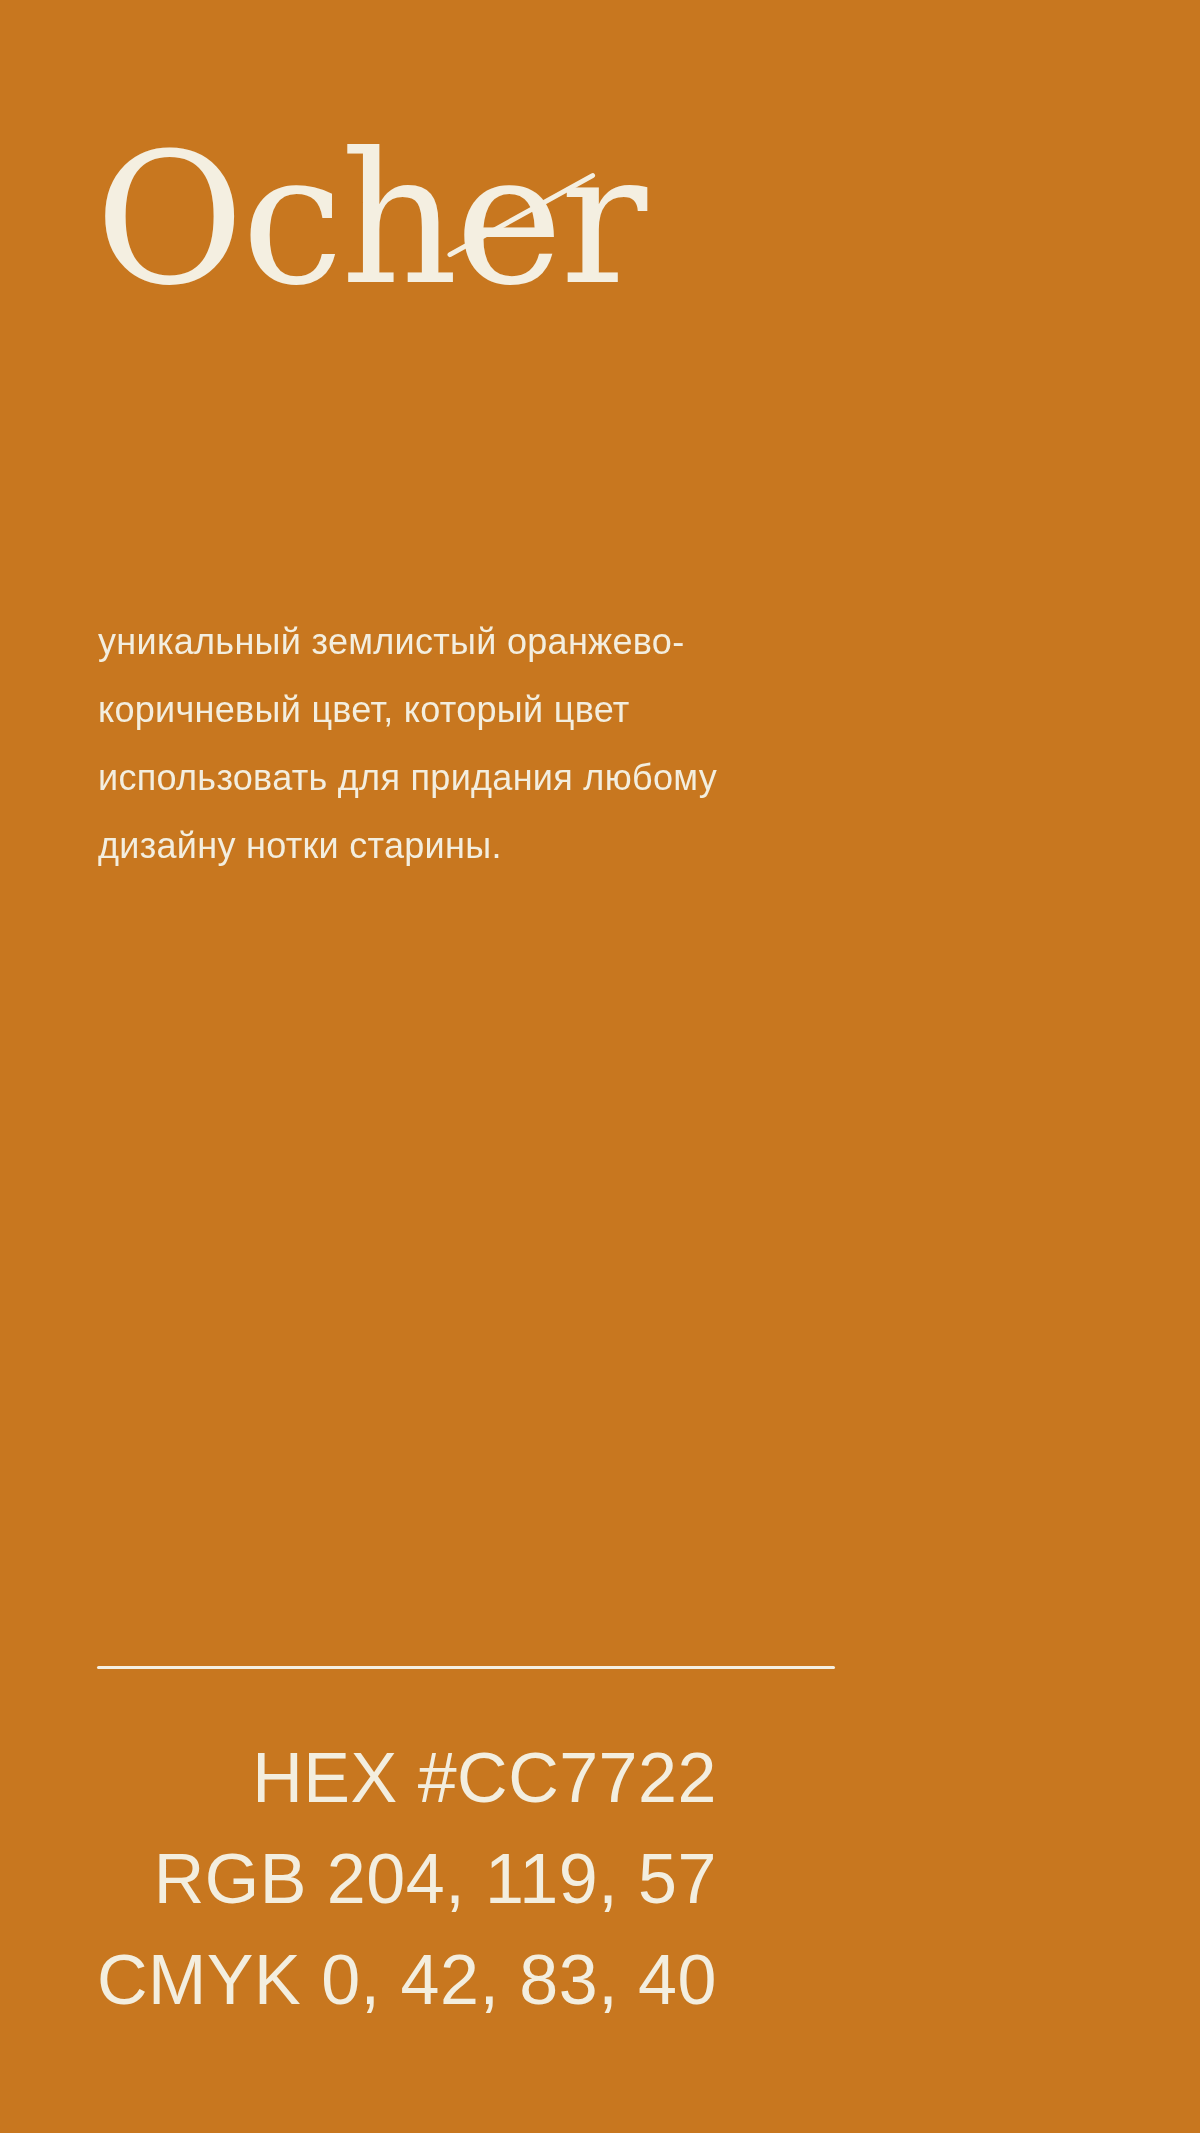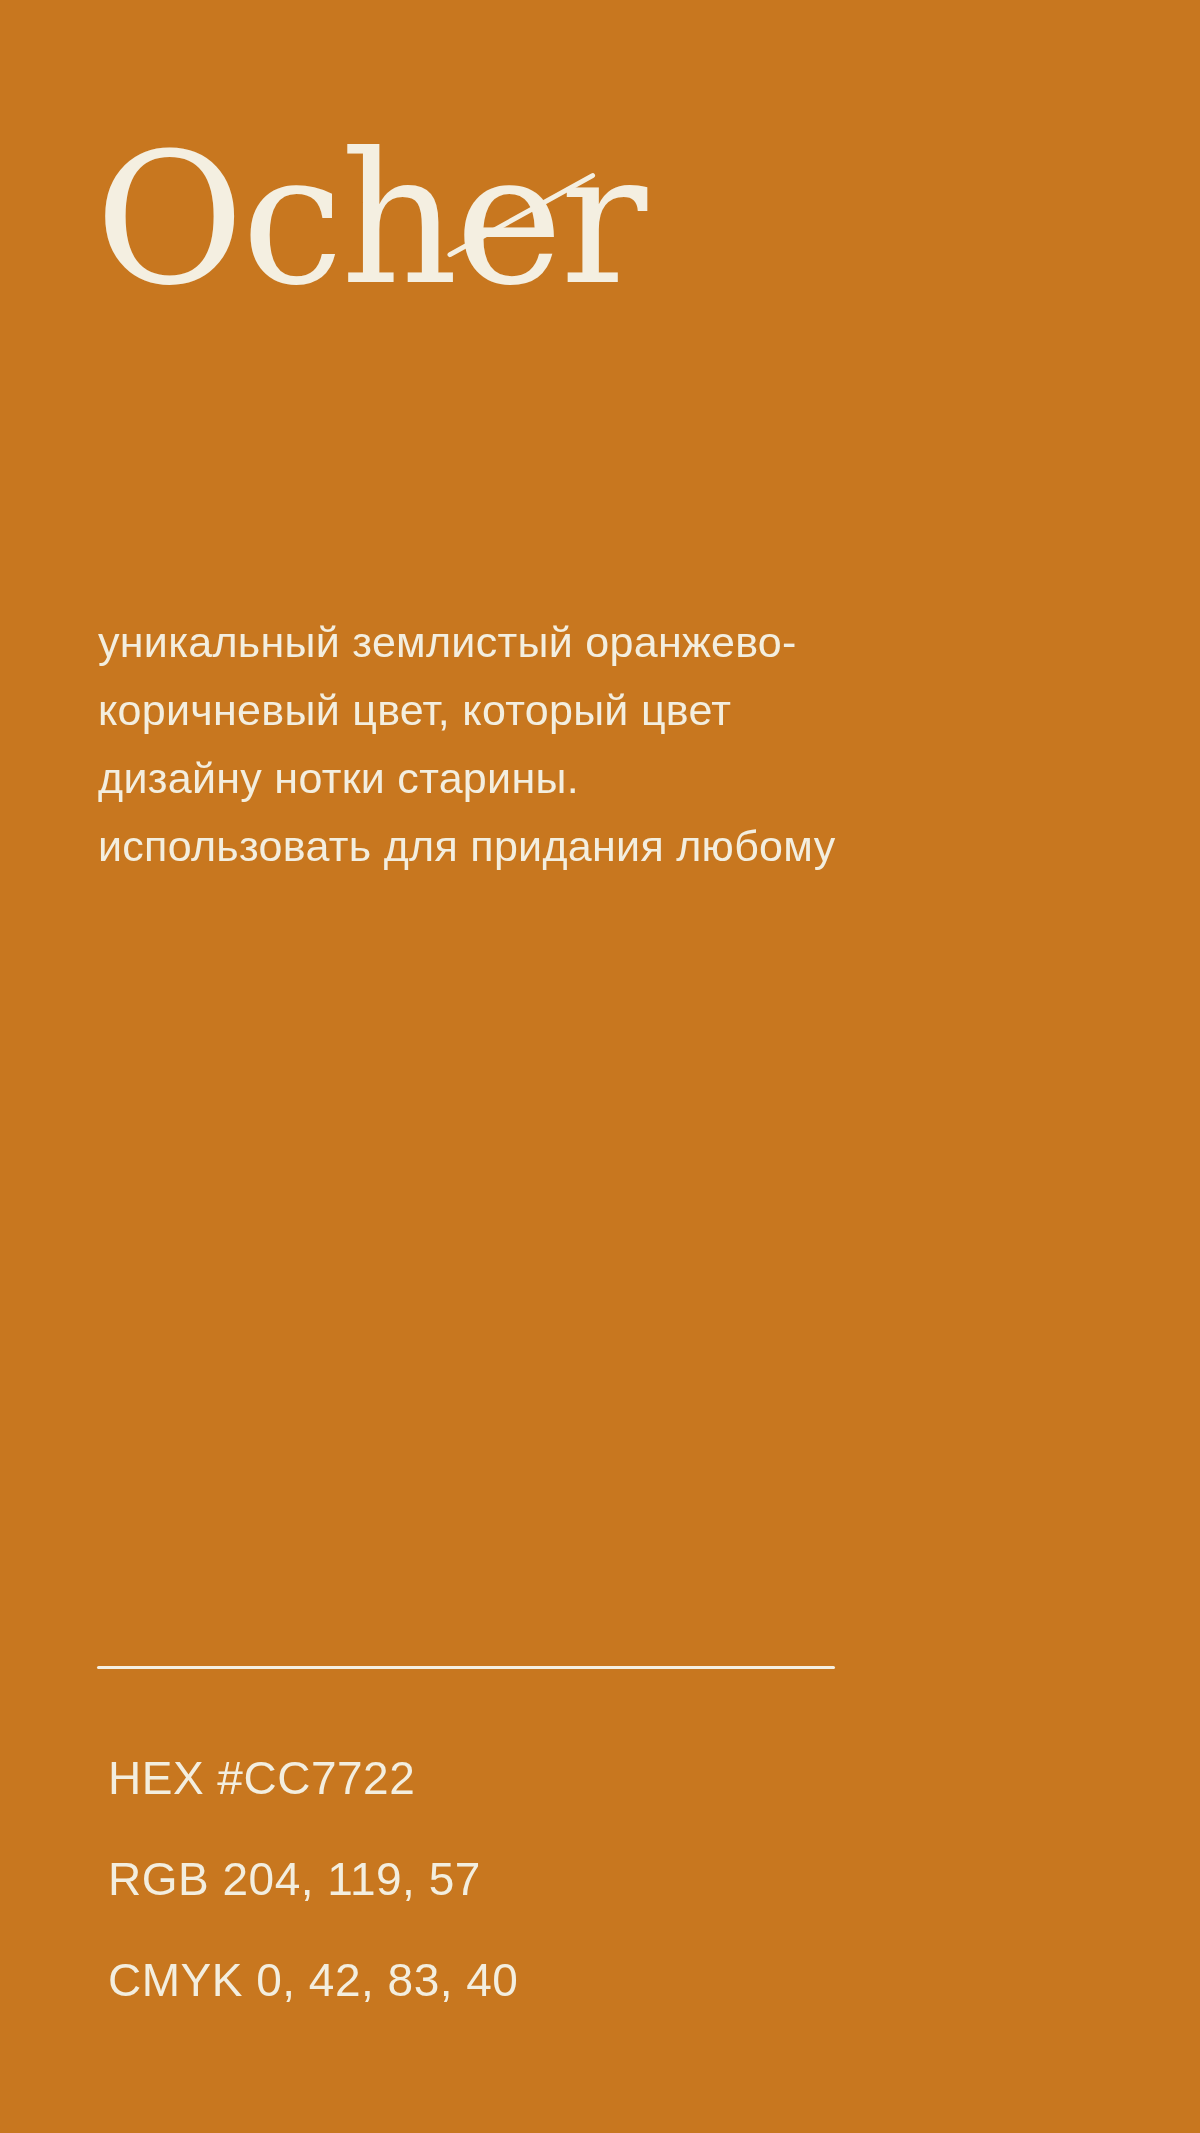--- a/index.html
+++ b/index.html
@@ -46,56 +46,57 @@
     transform: rotate(-29deg);
     transform-origin: left bottom;
     border-radius: 3px;
     pointer-events: none;
   }
   .description {
     position: absolute;
     left: 98px;
     top: 608px;
     width: 960px;
-    font-size: 43px;
+    font-size: 36px;
     line-height: 68px;
     letter-spacing: 0.3px;
     color: #F3EEDF;
   }
   .divider {
     position: absolute;
     left: 97px;
     top: 1666px;
     width: 738px;
     height: 3px;
     background: #F5F0E3;
     border-radius: 2px;
   }
   .specs {
     position: absolute;
-    left: 108px;
+    left: 97px;
     top: 1728px;
-    font-size: 46px;
+    font-size: 70px;
     line-height: 101px;
     letter-spacing: 0.5px;
     color: #F3EEDF;
+    text-align: right;
   }
 </style>
 </head>
 <body>
 
 <div class="poster">
 
   <h1 class="title"><span>Och</span><span class="e-wrap"><span>e</span><span class="e-slash"></span></span><span>r</span></h1>
 
   <div class="description">
     <div class="line">уникальный землистый оранжево-</div>
     <div class="line">коричневый цвет, который цвет</div>
+    <div class="line">использовать для придания любому</div>
     <div class="line">дизайну нотки старины.</div>
-    <div class="line">использовать для придания любому</div>
   </div>
 
   <div class="divider"></div>
 
   <div class="specs">
     <div class="spec">HEX #CC7722</div>
     <div class="spec">RGB 204, 119, 57</div>
     <div class="spec">CMYK 0, 42, 83, 40</div>
   </div>
 

